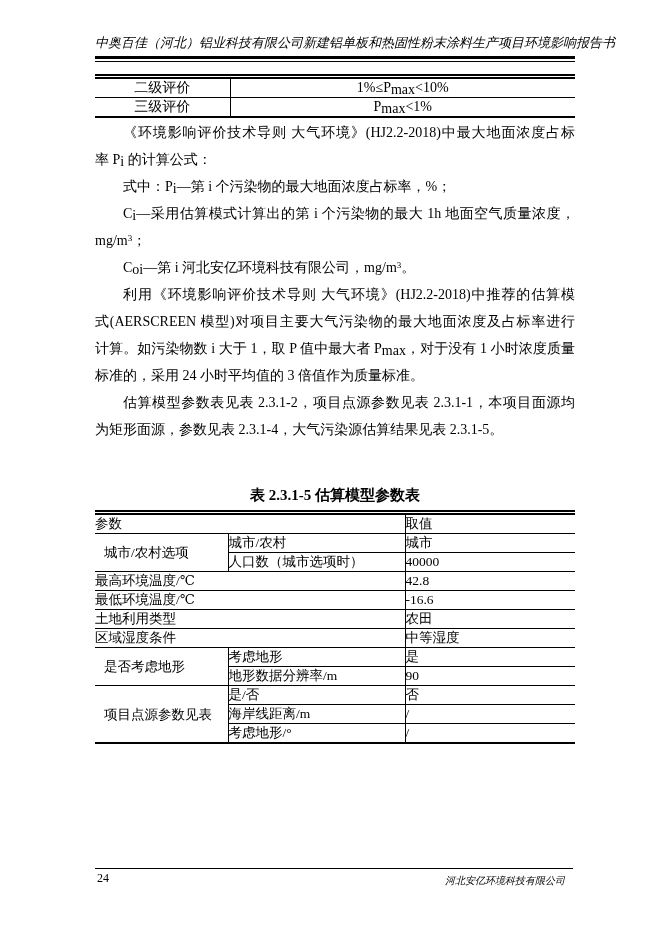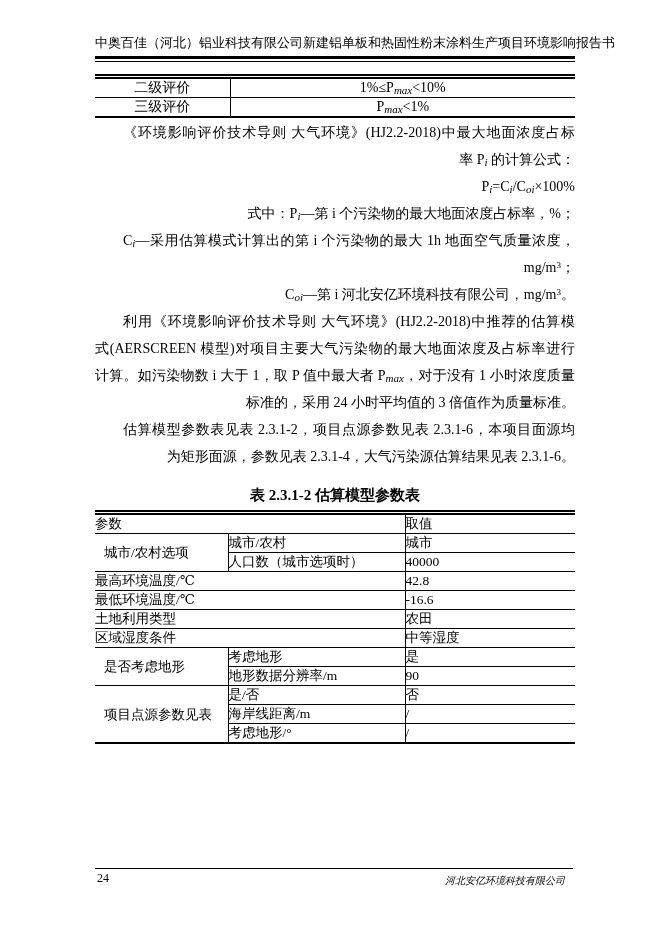--- a/index.html
+++ b/index.html
@@ -6,44 +6,44 @@
   body {
     width:666px; height:936px; background:#ffffff; color:#000;
     font-family:"Liberation Serif","DejaVu Serif",serif;
     position:relative; overflow:hidden;
   }
   .page { position:absolute; inset:0; background:#fff; }
 
   
   .header-title {
     position:absolute; left:95px; top:34px; width:480px;
-    text-align:center; font-size:13px; white-space:nowrap;
+    text-align:center; font-size:13px; font-style:italic; white-space:nowrap;
   }
   .header-rule-thick { position:absolute; left:95px; top:56px; width:480px; height:2.5px; background:#000; }
   .header-rule-thin  { position:absolute; left:95px; top:60.5px; width:480px; height:1px; background:#000; }
 
   
   .grade-table {
     position:absolute; left:95px; top:74px; width:480px; height:36px;
     border-collapse:collapse; table-layout:fixed;
     border-top:5px double #000; border-bottom:2.5px solid #000;
     font-size:14px;
   }
   .grade-table td {
     border-bottom:1px solid #000; text-align:center; vertical-align:middle;
     padding:0; overflow:hidden; white-space:nowrap;
   }
   .grade-table td.g-label { border-right:1px solid #000; }
 
   
   .body-text { position:absolute; left:95px; top:119px; width:480px; font-size:14px; }
-  .bline { height:27px; line-height:27px; overflow:hidden;text-align:right; }
+  .bline { height:27px; line-height:27px; overflow:hidden; }
   .bline.indent { text-indent:28px; }
   .bline.full { text-align:justify; text-align-last:justify; }
-  sub { font-size:11px; vertical-align:-2px; line-height:0;font-style:italic; }
+  sub { font-size:14px; vertical-align:-2px; line-height:0; }
   sup { font-size:9px; vertical-align:4px; line-height:0; }
 
   
   .table-title {
     position:absolute; left:95px; top:486px; width:480px;
     text-align:center; font-weight:bold; font-size:15px;
   }
   .model-table {
     position:absolute; left:95px; top:510px; width:480px; height:233px;
     border-collapse:collapse; table-layout:fixed;
@@ -87,34 +87,33 @@
       <tr>
         <td class="g-label">三级评价</td>
         <td class="g-value"><span>P</span><sub>max</sub><span>&lt;1%</span></td>
       </tr>
     </tbody>
   </table>
 
   <div class="body-text" id="bodyLines">
       <div class="bline indent full"><span>《环境影响评价技术导则 大气环境》(HJ2.2-2018)中最大地面浓度占标</span></div>
       <div class="bline"><span>率 P</span><sub>i</sub><span> 的计算公式：</span></div>
-      <div class="bline indent"><span>P</span><sub>i</sub><span>=C</span><sub>i</sub><span>/C</span><sub>oi</sub><span>×100%</span></div>
       <div class="bline indent"><span>式中：P</span><sub>i</sub><span>—第 i 个污染物的最大地面浓度占标率，%；</span></div>
       <div class="bline indent full"><span>C</span><sub>i</sub><span>—采用估算模式计算出的第 i 个污染物的最大 1h 地面空气质量浓度，</span></div>
       <div class="bline"><span>mg/m</span><sup>3</sup><span>；</span></div>
       <div class="bline indent"><span>C</span><sub>oi</sub><span>—第 i 河北安亿环境科技有限公司，mg/m</span><sup>3</sup><span>。</span></div>
       <div class="bline indent full"><span>利用《环境影响评价技术导则 大气环境》(HJ2.2-2018)中推荐的估算模</span></div>
       <div class="bline full"><span>式(AERSCREEN 模型)对项目主要大气污染物的最大地面浓度及占标率进行</span></div>
       <div class="bline full"><span>计算。如污染物数 i 大于 1，取 P 值中最大者 P</span><sub>max</sub><span>，对于没有 1 小时浓度质量</span></div>
       <div class="bline"><span>标准的，采用 24 小时平均值的 3 倍值作为质量标准。</span></div>
-      <div class="bline indent full"><span>估算模型参数表见表 2.3.1-2，项目点源参数见表 2.3.1-6，本项目面源均</span></div>
-      <div class="bline"><span>为矩形面源，参数见表 2.3.1-4，大气污染源估算结果见表 2.3.1-6。</span></div>
+      <div class="bline indent full"><span>估算模型参数表见表 2.3.1-2，项目点源参数见表 2.3.1-1，本项目面源均</span></div>
+      <div class="bline"><span>为矩形面源，参数见表 2.3.1-4，大气污染源估算结果见表 2.3.1-5。</span></div>
     </div>
 
-  <div class="table-title">表 2.3.1-2 估算模型参数表</div>
+  <div class="table-title">表 2.3.1-5 估算模型参数表</div>
 
   <table class="model-table">
     <colgroup>
         <col style="width:133px">
         <col style="width:177px">
         <col style="width:170px">
       </colgroup>
     <tbody>
       <tr>
         <td colspan="2" class="dr">参数</td>

